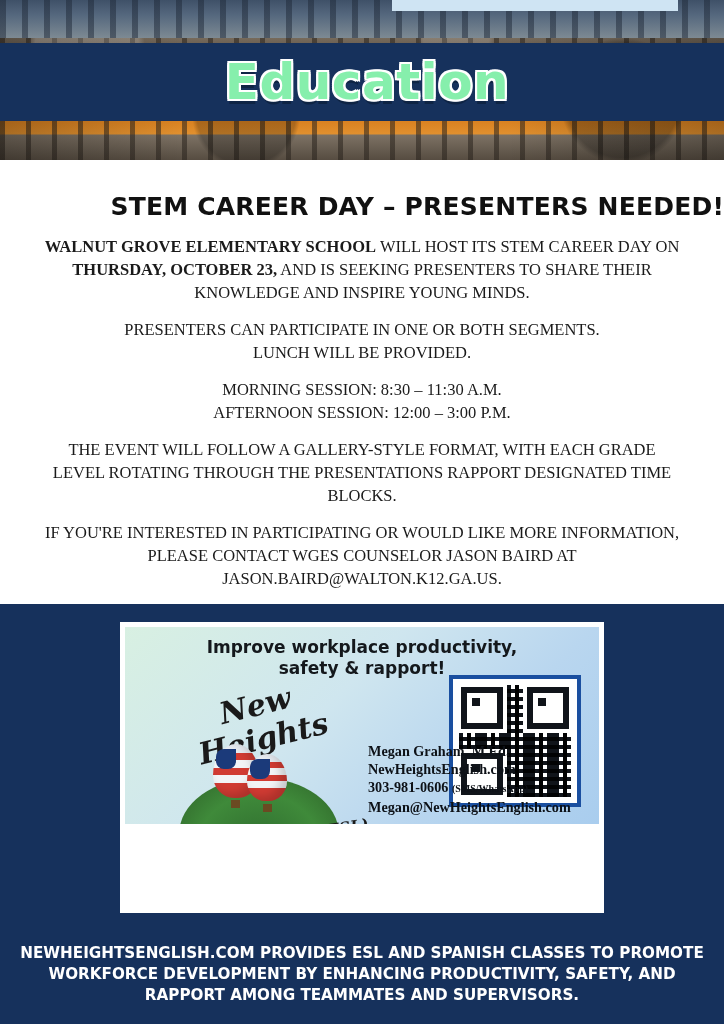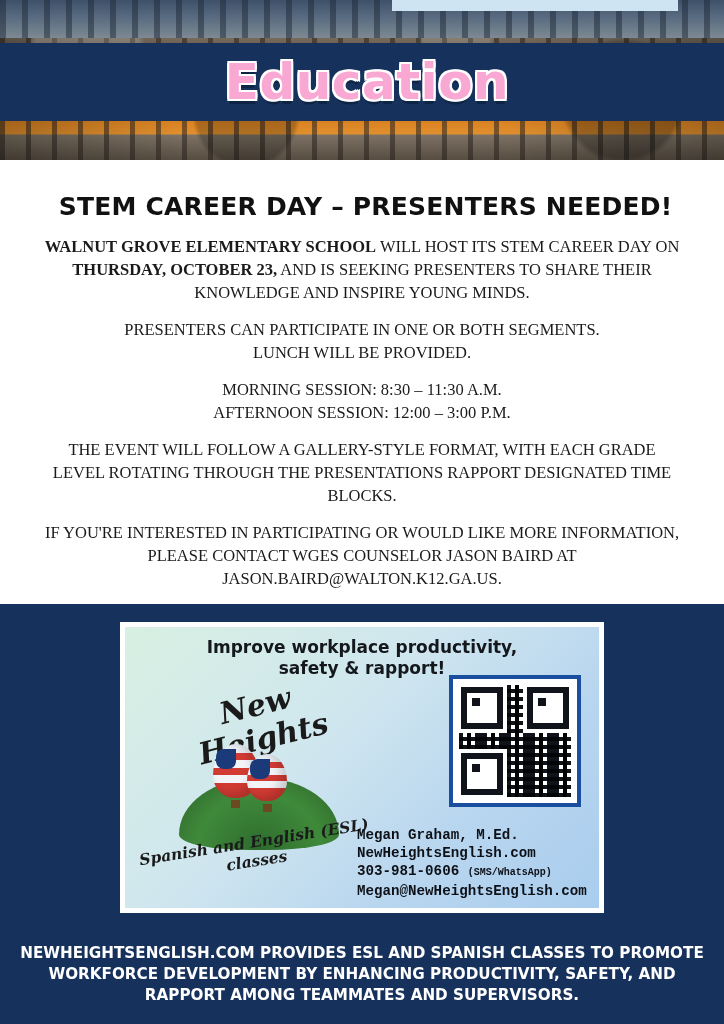--- a/index.html
+++ b/index.html
@@ -85,39 +85,39 @@
     background: #16315c;
     display: flex;
     align-items: center;
     justify-content: center;
   }
   .title-text {
     font-family: "DejaVu Sans", sans-serif;
     font-weight: bold;
     font-size: 50px;
     letter-spacing: 0.5px;
-    color: #f9a8d4;
+    color: #86efac;
     text-shadow:
       -2px 0 #ffffff, 2px 0 #ffffff, 0 -2px #ffffff, 0 2px #ffffff,
       -2px -2px #ffffff, 2px -2px #ffffff, -2px 2px #ffffff, 2px 2px #ffffff,
       0 5px 0 rgba(10,25,50,0.55);
     margin-left: 10px;
   }
 
   
   .body-block {
     position: relative;
     width: 724px;
     height: 444px;
     background: #ffffff;
     padding-top: 22px;
     box-sizing: border-box;
   }
   .headline {
-    text-align: center;
+    text-align: right;
     font-family: "DejaVu Sans", sans-serif;
     font-weight: bold;
     font-size: 25px;
     color: #111111;
     letter-spacing: 0.2px;
     margin: 10px 0 0 7px;
   }
   .para {
     text-align: center;
     font-family: Liberation Serif, serif;
@@ -142,21 +142,21 @@
     top: 18px;
     width: 484px;
     height: 291px;
     background: #ffffff;
     box-sizing: border-box;
     padding: 5px;
   }
   .card {
     position: relative;
     width: 474px;
-    height: 281px;
+    height: 197px;
     background: linear-gradient(135deg, #d8f0e2 0%, #cfe6ef 42%, #b9d6ef 70%, #a9cdee 100%);
     overflow: hidden;
   }
   .card-tagline {
     position: absolute;
     left: 0; right: 0;
     top: 10px;
     text-align: center;
     font-family: "DejaVu Sans", sans-serif;
     font-weight: bold;
@@ -267,24 +267,24 @@
   .qr .eye.tr { right: 2px; top: 2px; }
   .qr .eye.bl { left: 2px; bottom: 2px; }
   .qr .eye i {
     position: absolute;
     left: 5px; top: 5px;
     width: 8px; height: 8px;
     background: #10141a;
   }
   .contact {
     position: absolute;
-    left: 232px;
+    left: 243px;
     bottom: 8px;
     width: 230px;
-    font-family: Liberation Mono, monospace;
+    font-family: Liberation Serif, serif;
     font-weight: bold;
     font-size: 14.2px;
     line-height: 18px;
     color: #0d1117;
   }
   .contact .small {
     font-size: 10px;
   }
   .footer-text {
     position: absolute;

